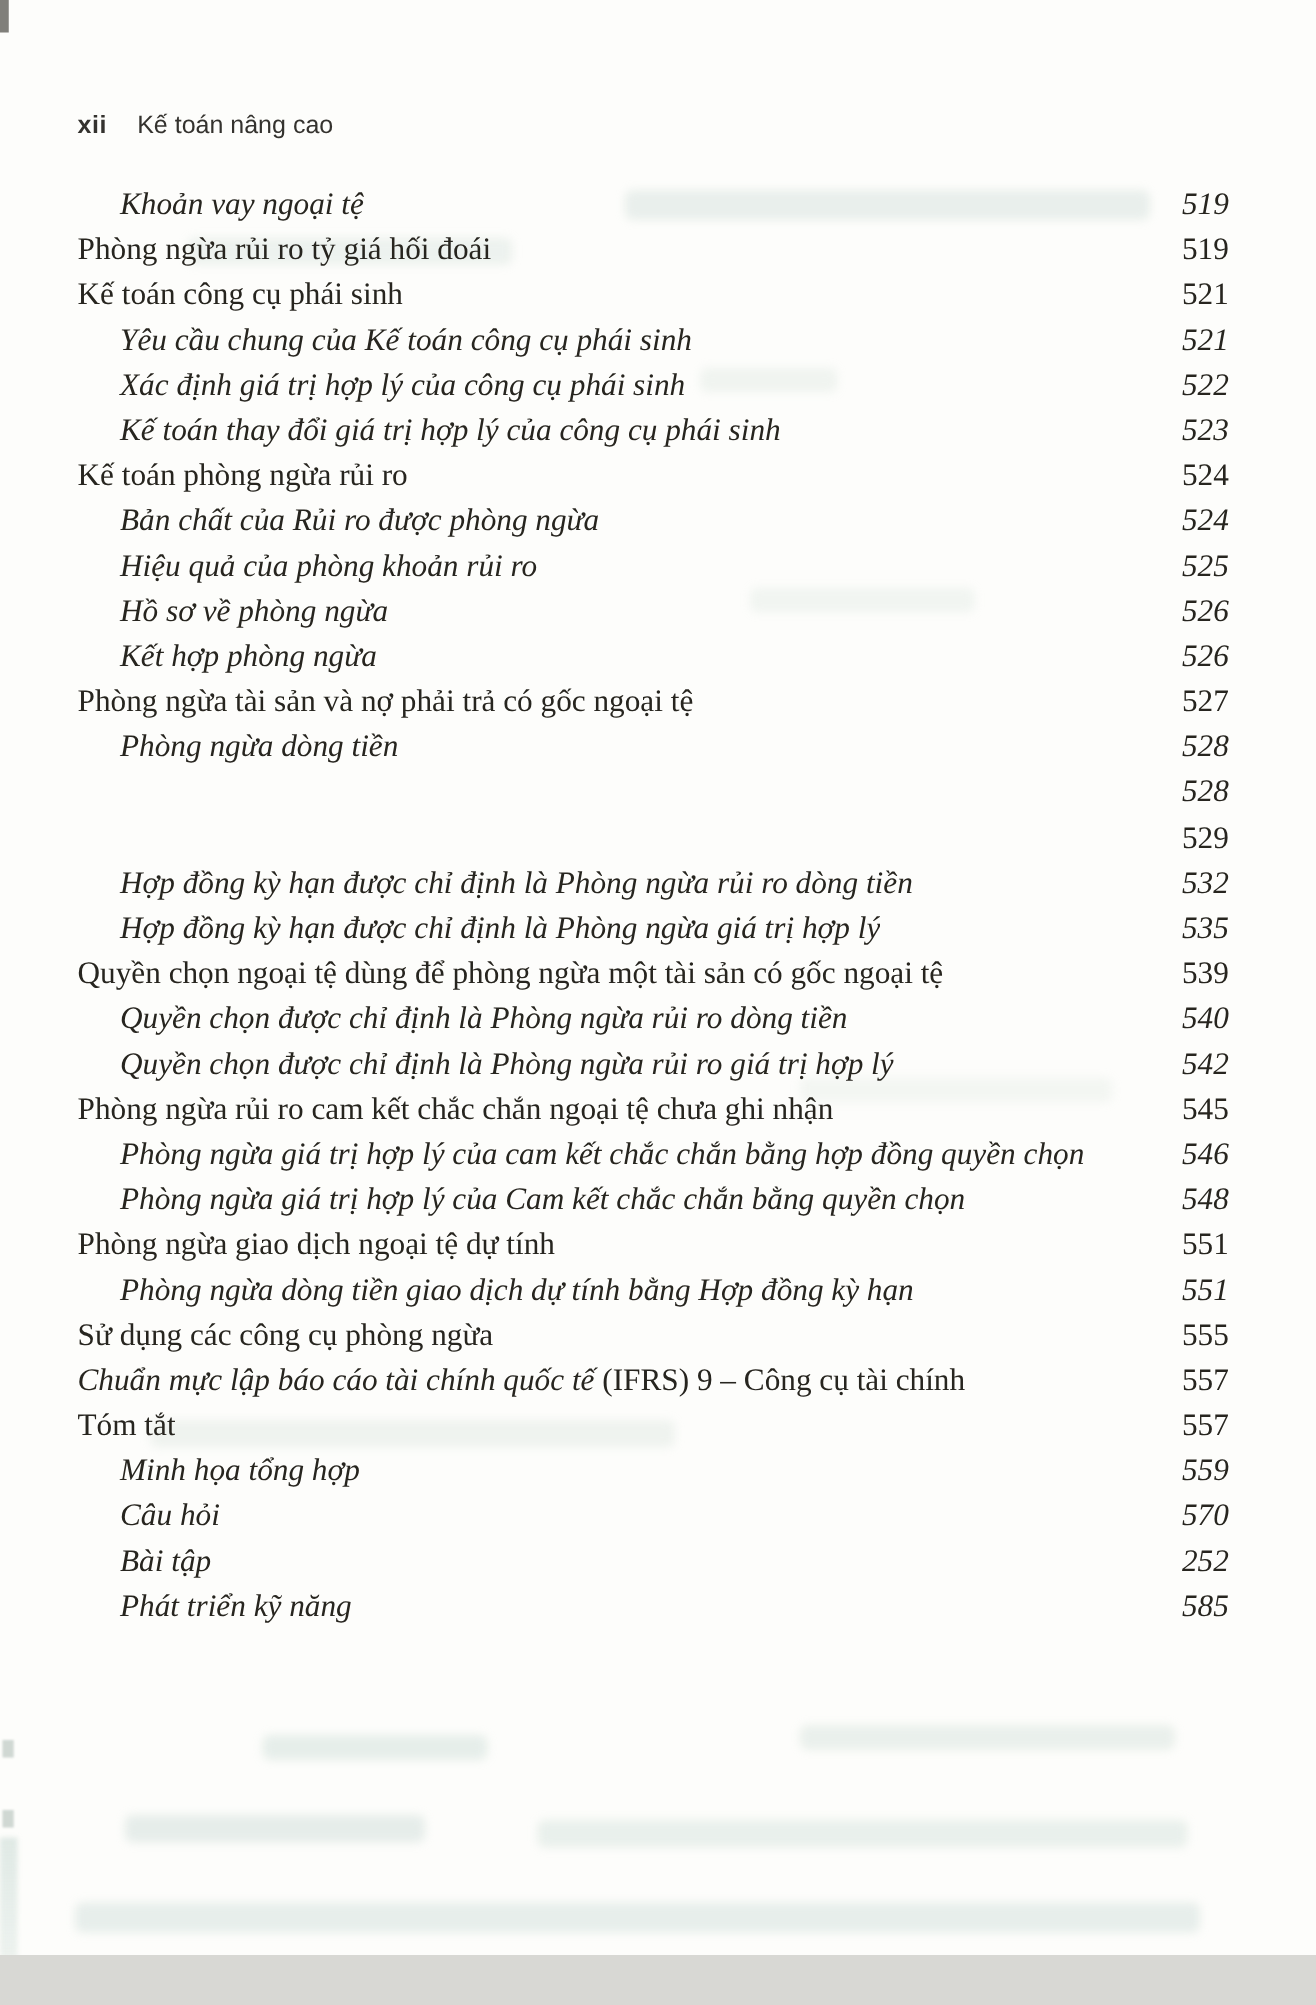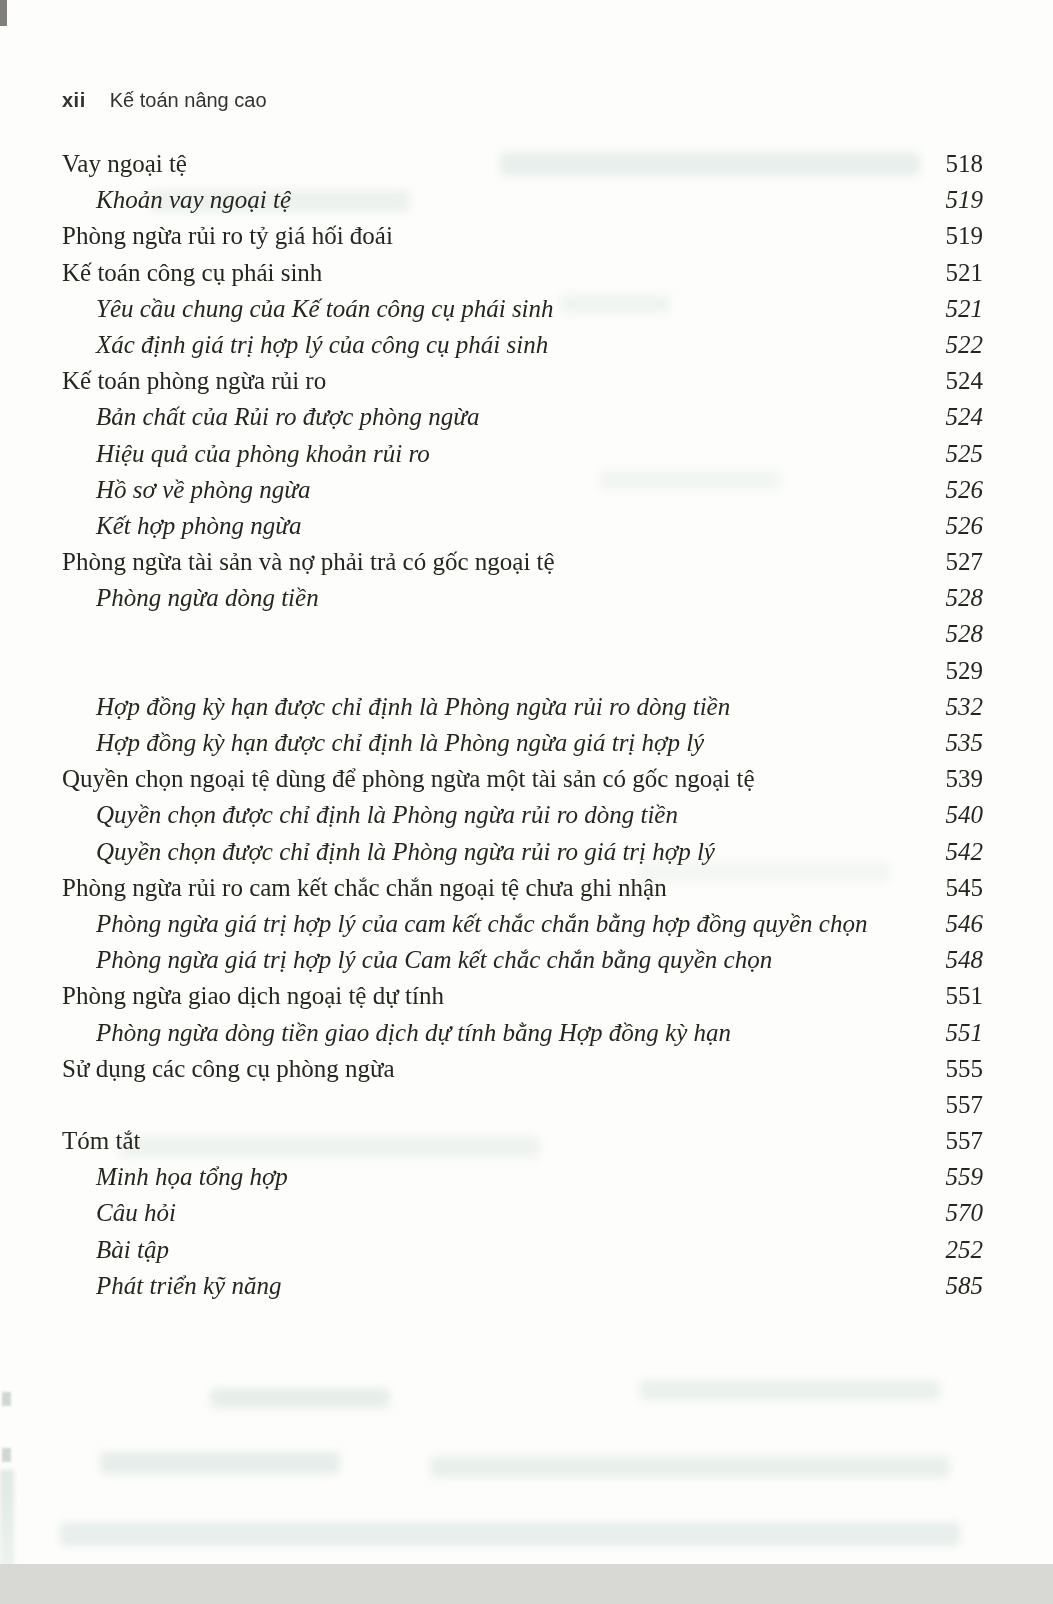--- a/index.html
+++ b/index.html
@@ -132,44 +132,44 @@
   <div class="ghost g8"></div>
   <div class="ghost g9"></div>
   <div class="ghost g10"></div>
   <div class="ghost g11"></div>
 
   <header class="running-head">
     <span class="folio">xii</span><span class="book-title">Kế toán nâng cao</span>
   </header>
 
   <main class="toc" id="toc">
-      <div class="toc-row level-0">
-      <span class="entry-text"><span class="label-part">Vay ngoại tệ</span></span>
-      <span class="entry-page">518</span>
-    </div>
       <div class="toc-row level-1 italic">
       <span class="entry-text"><span class="label-part">Khoản vay ngoại tệ</span></span>
       <span class="entry-page">519</span>
     </div>
       <div class="toc-row level-0">
       <span class="entry-text"><span class="label-part">Phòng ngừa rủi ro tỷ giá hối đoái</span></span>
       <span class="entry-page">519</span>
     </div>
       <div class="toc-row level-0">
       <span class="entry-text"><span class="label-part">Kế toán công cụ phái sinh</span></span>
       <span class="entry-page">521</span>
     </div>
       <div class="toc-row level-1 italic">
       <span class="entry-text"><span class="label-part">Yêu cầu chung của Kế toán công cụ phái sinh</span></span>
       <span class="entry-page">521</span>
     </div>
       <div class="toc-row level-1 italic">
       <span class="entry-text"><span class="label-part">Xác định giá trị hợp lý của công cụ phái sinh</span></span>
       <span class="entry-page">522</span>
     </div>
+      <div class="toc-row level-1 italic">
+      <span class="entry-text"><span class="label-part">Kế toán thay đổi giá trị hợp lý của công cụ phái sinh</span></span>
+      <span class="entry-page">523</span>
+    </div>
       <div class="toc-row level-0">
       <span class="entry-text"><span class="label-part">Kế toán phòng ngừa rủi ro</span></span>
       <span class="entry-page">524</span>
     </div>
       <div class="toc-row level-1 italic">
       <span class="entry-text"><span class="label-part">Bản chất của Rủi ro được phòng ngừa</span></span>
       <span class="entry-page">524</span>
     </div>
       <div class="toc-row level-1 italic">
       <span class="entry-text"><span class="label-part">Hiệu quả của phòng khoản rủi ro</span></span>
@@ -235,20 +235,21 @@
     </div>
       <div class="toc-row level-1 italic">
       <span class="entry-text"><span class="label-part">Phòng ngừa dòng tiền giao dịch dự tính bằng Hợp đồng kỳ hạn</span></span>
       <span class="entry-page">551</span>
     </div>
       <div class="toc-row level-0">
       <span class="entry-text"><span class="label-part">Sử dụng các công cụ phòng ngừa</span></span>
       <span class="entry-page">555</span>
     </div>
       <div class="toc-row level-0">
+      <span class="entry-text"><span class="lead italic">Chuẩn mực lập báo cáo tài chính quốc tế</span><span class="label-part"> (IFRS) 9 – Công cụ tài chính</span></span>
       <span class="entry-page">557</span>
     </div>
       <div class="toc-row level-0">
       <span class="entry-text"><span class="label-part">Tóm tắt</span></span>
       <span class="entry-page">557</span>
     </div>
       <div class="toc-row level-1 italic">
       <span class="entry-text"><span class="label-part">Minh họa tổng hợp</span></span>
       <span class="entry-page">559</span>
     </div>

